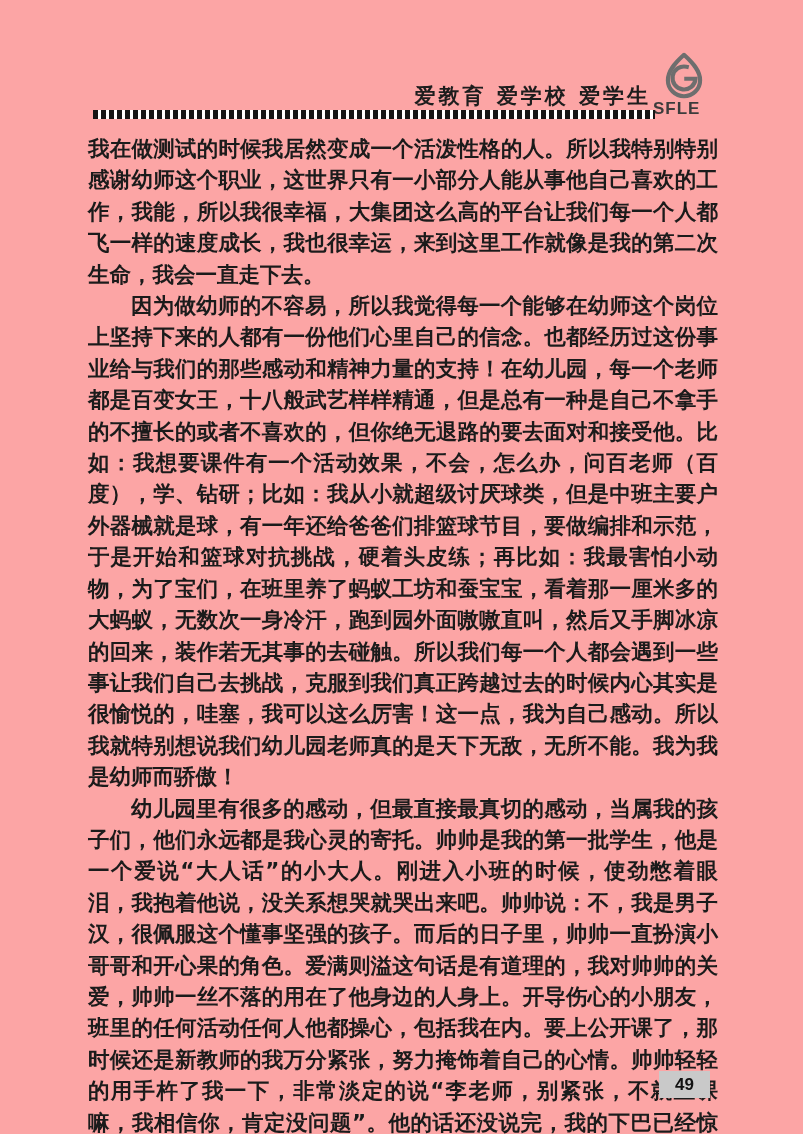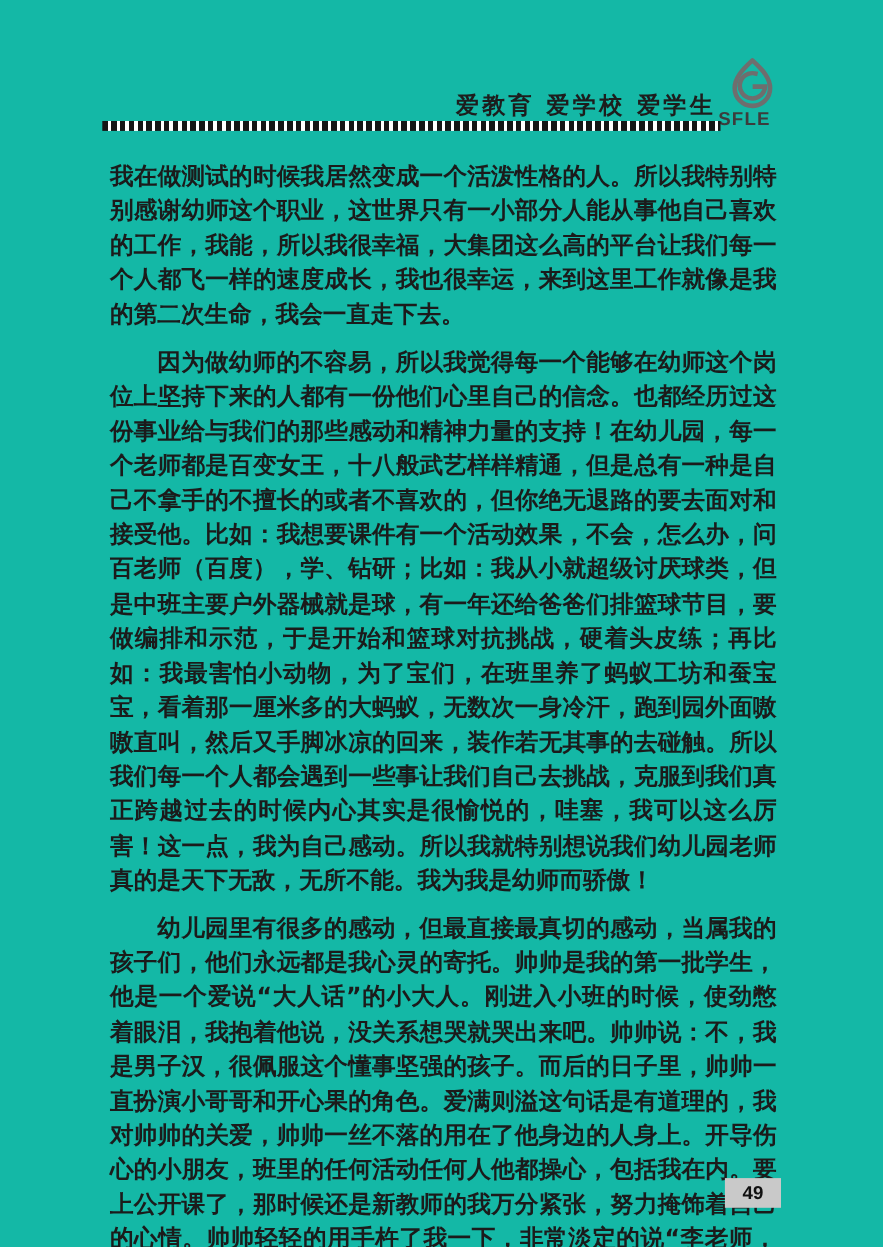--- a/index.html
+++ b/index.html
@@ -1,20 +1,20 @@
 <!DOCTYPE html>
 <html><head>
 <meta charset="utf-8">
 <style>
   html, body { margin: 0; padding: 0; background: #ffffff; }
   .page {
     position: relative;
     width: 803px;
     height: 1134px;
-    background: #14b8a6;
+    background: #fca5a5;
     overflow: hidden;
     font-family: "DejaVu Sans", sans-serif;
   }
 
   
   .slogan {
     position: absolute;
     top: 82px;
     right: 152px;
     font-size: 21px;
@@ -55,21 +55,21 @@
     top: 133px;
     left: 88px;
     width: 630px;
     font-size: 21.5px;
     line-height: 31.4px;
     color: #1b1b1b;
     font-weight: 600;
     text-align: justify;
     text-justify: inter-ideograph;
   }
-  .para { margin: 12px; text-indent: 2em; }
+  .para { margin: 0; text-indent: 2em; }
   .para.no-indent { text-indent: 0; }
 
   
   .page-number {
     position: absolute;
     left: 659px;
     top: 1071px;
     width: 51px;
     height: 27px;
     background: #c9c9c9;

